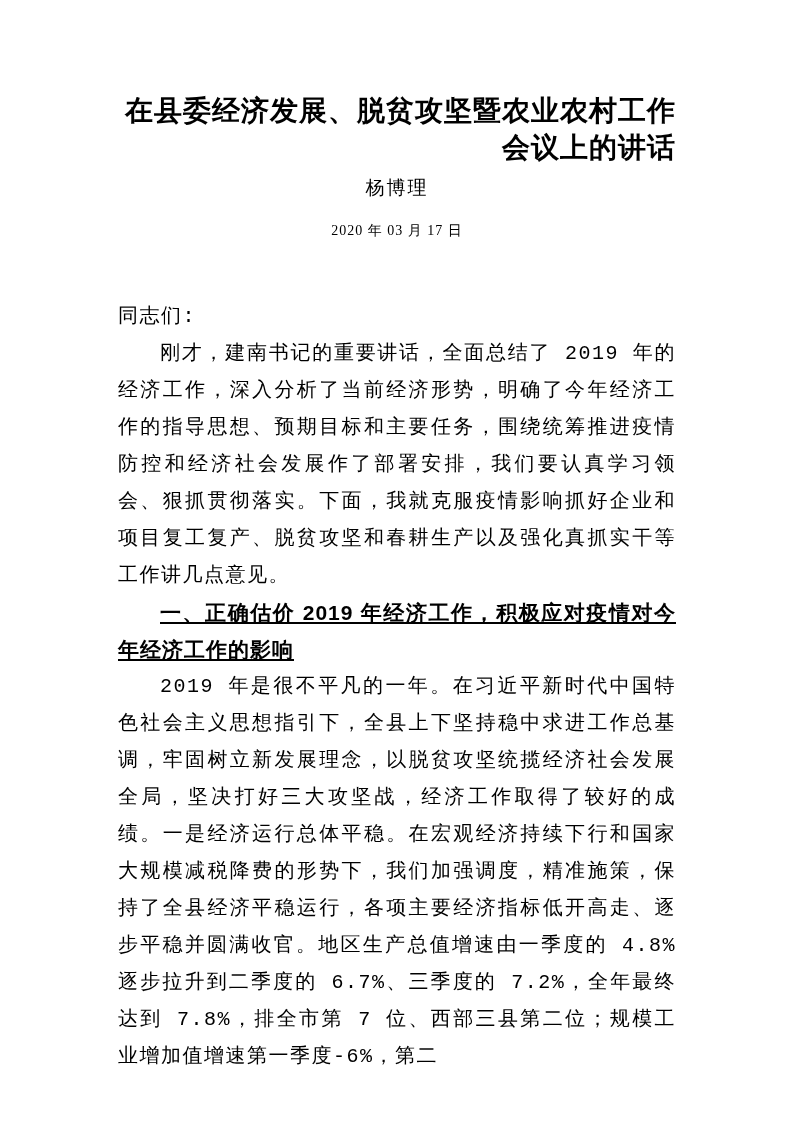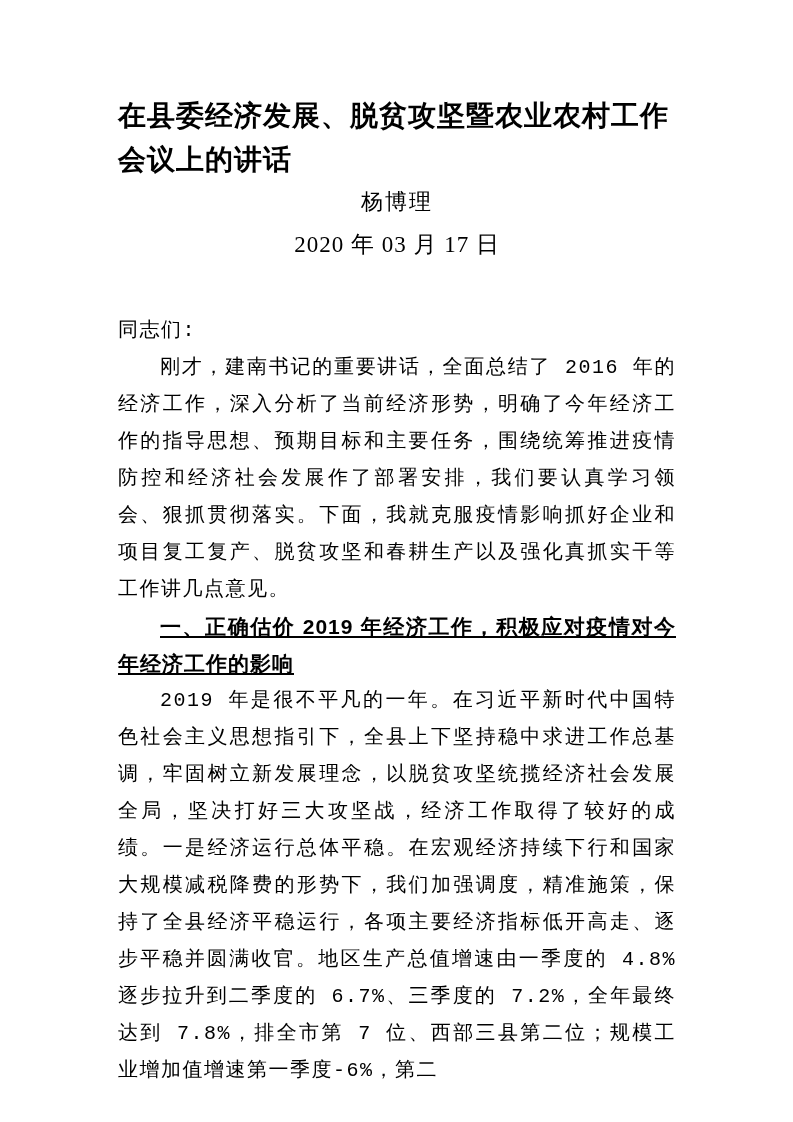--- a/index.html
+++ b/index.html
@@ -16,36 +16,36 @@
     color: #000000;
     box-sizing: border-box;
     padding: 0 117px 0 118px;
     overflow: hidden;
     font-family: "Liberation Serif", "DejaVu Serif", serif;
   }
   .doc-title {
     margin: 0;
     padding-top: 94px;
     font-size: 28px;
-    line-height: 44px;
+    line-height: 37px;
     font-weight: bold;
-    text-align: left;
+    text-align: right;
     letter-spacing: 1px;
-    font-family: Liberation Sans, sans-serif;
+    font-family: Liberation Mono, monospace;
   }
   .doc-author {
     margin: 7px 0 0 0;
-    font-size: 22px;
+    font-size: 19px;
     line-height: 26px;
     text-align: center;
     letter-spacing: 2px;
   }
   .doc-date {
     margin: 17px 0 0 0;
-    font-size: 23px;
+    font-size: 14px;
     line-height: 26px;
     text-align: center;
     letter-spacing: 1px;
   }
   .doc-body {
     margin-top: 54px;
     font-size: 20px;
     line-height: 37px;
     letter-spacing: 1.5px;
     text-align: justify;
@@ -78,19 +78,19 @@
 <div class="page">
   <h1 class="doc-title">在县委经济发展、脱贫攻坚暨农业农村工作会议上的讲话</h1>
 
   <div class="doc-author">杨博理</div>
 
   <div class="doc-date">2020 年 03 月 17 日</div>
 
   <div class="doc-body">
     <p class="salutation">同志们:</p>
 
-    <p class="para">刚才，建南书记的重要讲话，全面总结了 2016 年的经济工作，深入分析了当前经济形势，明确了今年经济工作的指导思想、预期目标和主要任务，围绕统筹推进疫情防控和经济社会发展作了部署安排，我们要认真学习领会、狠抓贯彻落实。下面，我就克服疫情影响抓好企业和项目复工复产、脱贫攻坚和春耕生产以及强化真抓实干等工作讲几点意见。</p>
+    <p class="para">刚才，建南书记的重要讲话，全面总结了 2019 年的经济工作，深入分析了当前经济形势，明确了今年经济工作的指导思想、预期目标和主要任务，围绕统筹推进疫情防控和经济社会发展作了部署安排，我们要认真学习领会、狠抓贯彻落实。下面，我就克服疫情影响抓好企业和项目复工复产、脱贫攻坚和春耕生产以及强化真抓实干等工作讲几点意见。</p>
 
     <h2 class="section-heading">一、正确估价 2019 年经济工作，积极应对疫情对今年经济工作的影响</h2>
 
     <p class="para">2019 年是很不平凡的一年。在习近平新时代中国特色社会主义思想指引下，全县上下坚持稳中求进工作总基调，牢固树立新发展理念，以脱贫攻坚统揽经济社会发展全局，坚决打好三大攻坚战，经济工作取得了较好的成绩。一是经济运行总体平稳。在宏观经济持续下行和国家大规模减税降费的形势下，我们加强调度，精准施策，保持了全县经济平稳运行，各项主要经济指标低开高走、逐步平稳并圆满收官。地区生产总值增速由一季度的 4.8%逐步拉升到二季度的 6.7%、三季度的 7.2%，全年最终达到 7.8%，排全市第 7 位、西部三县第二位；规模工业增加值增速第一季度-6%，第二</p>
   </div>
 </div>
 
 </body></html>

